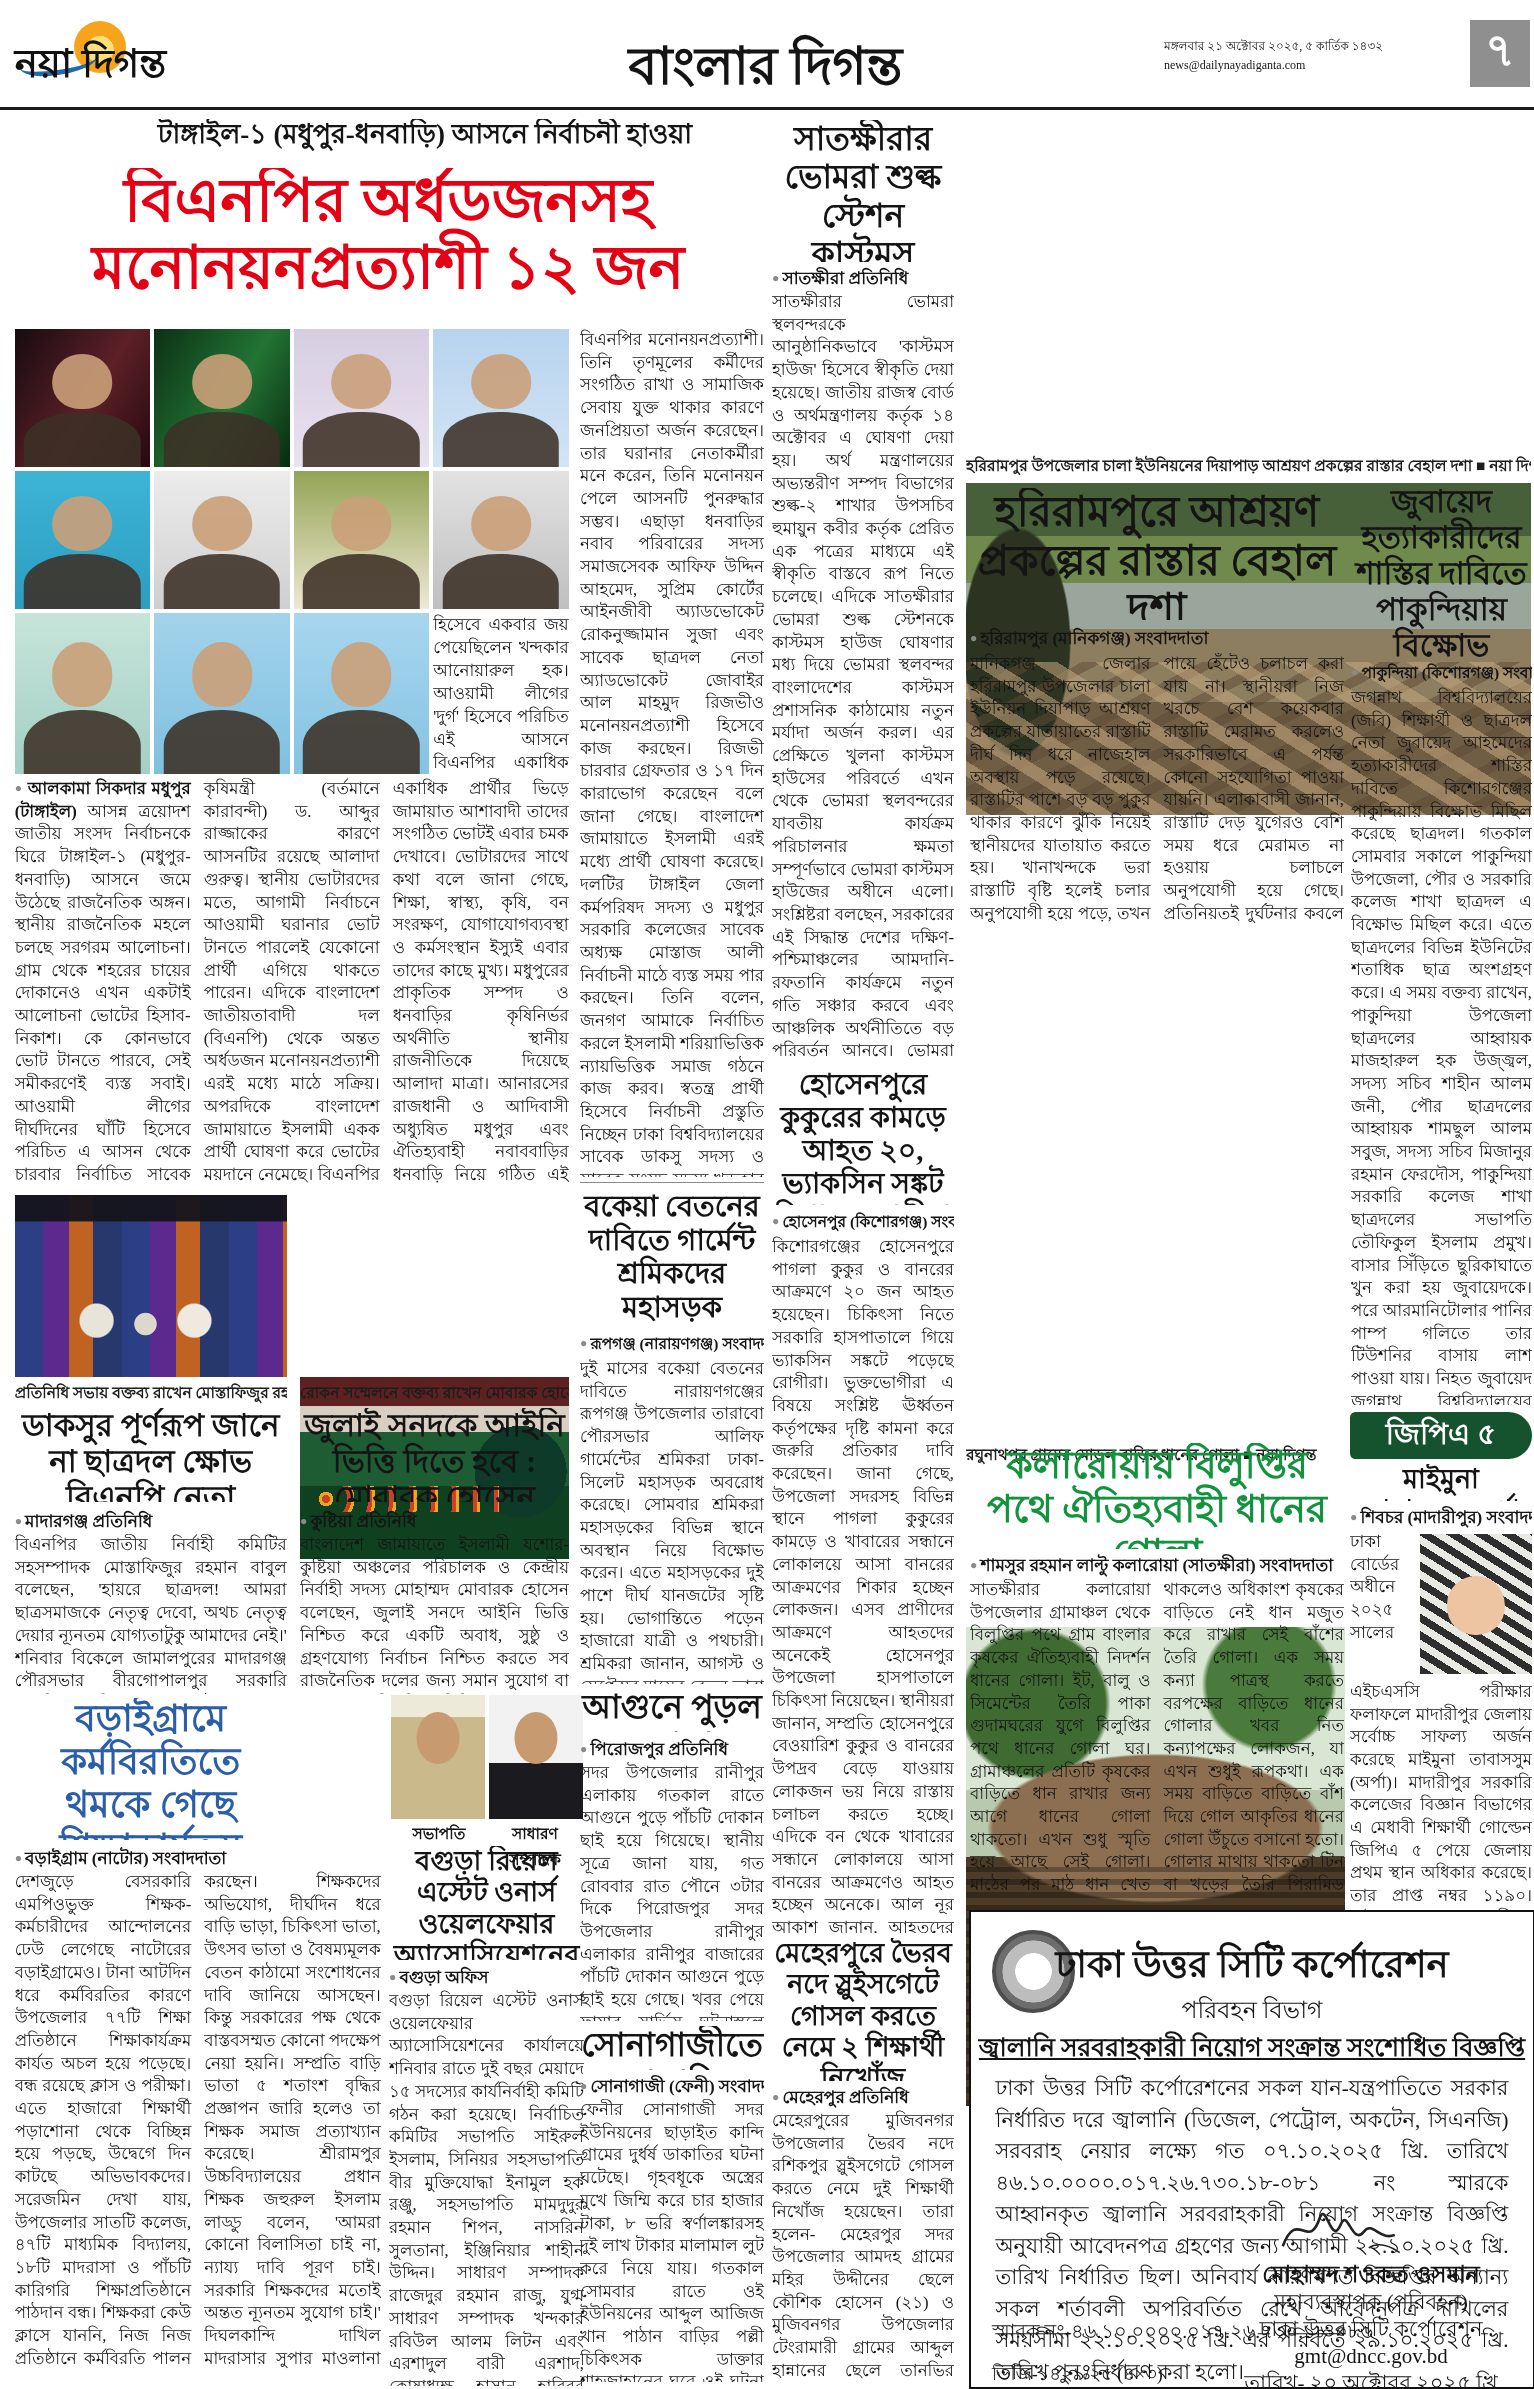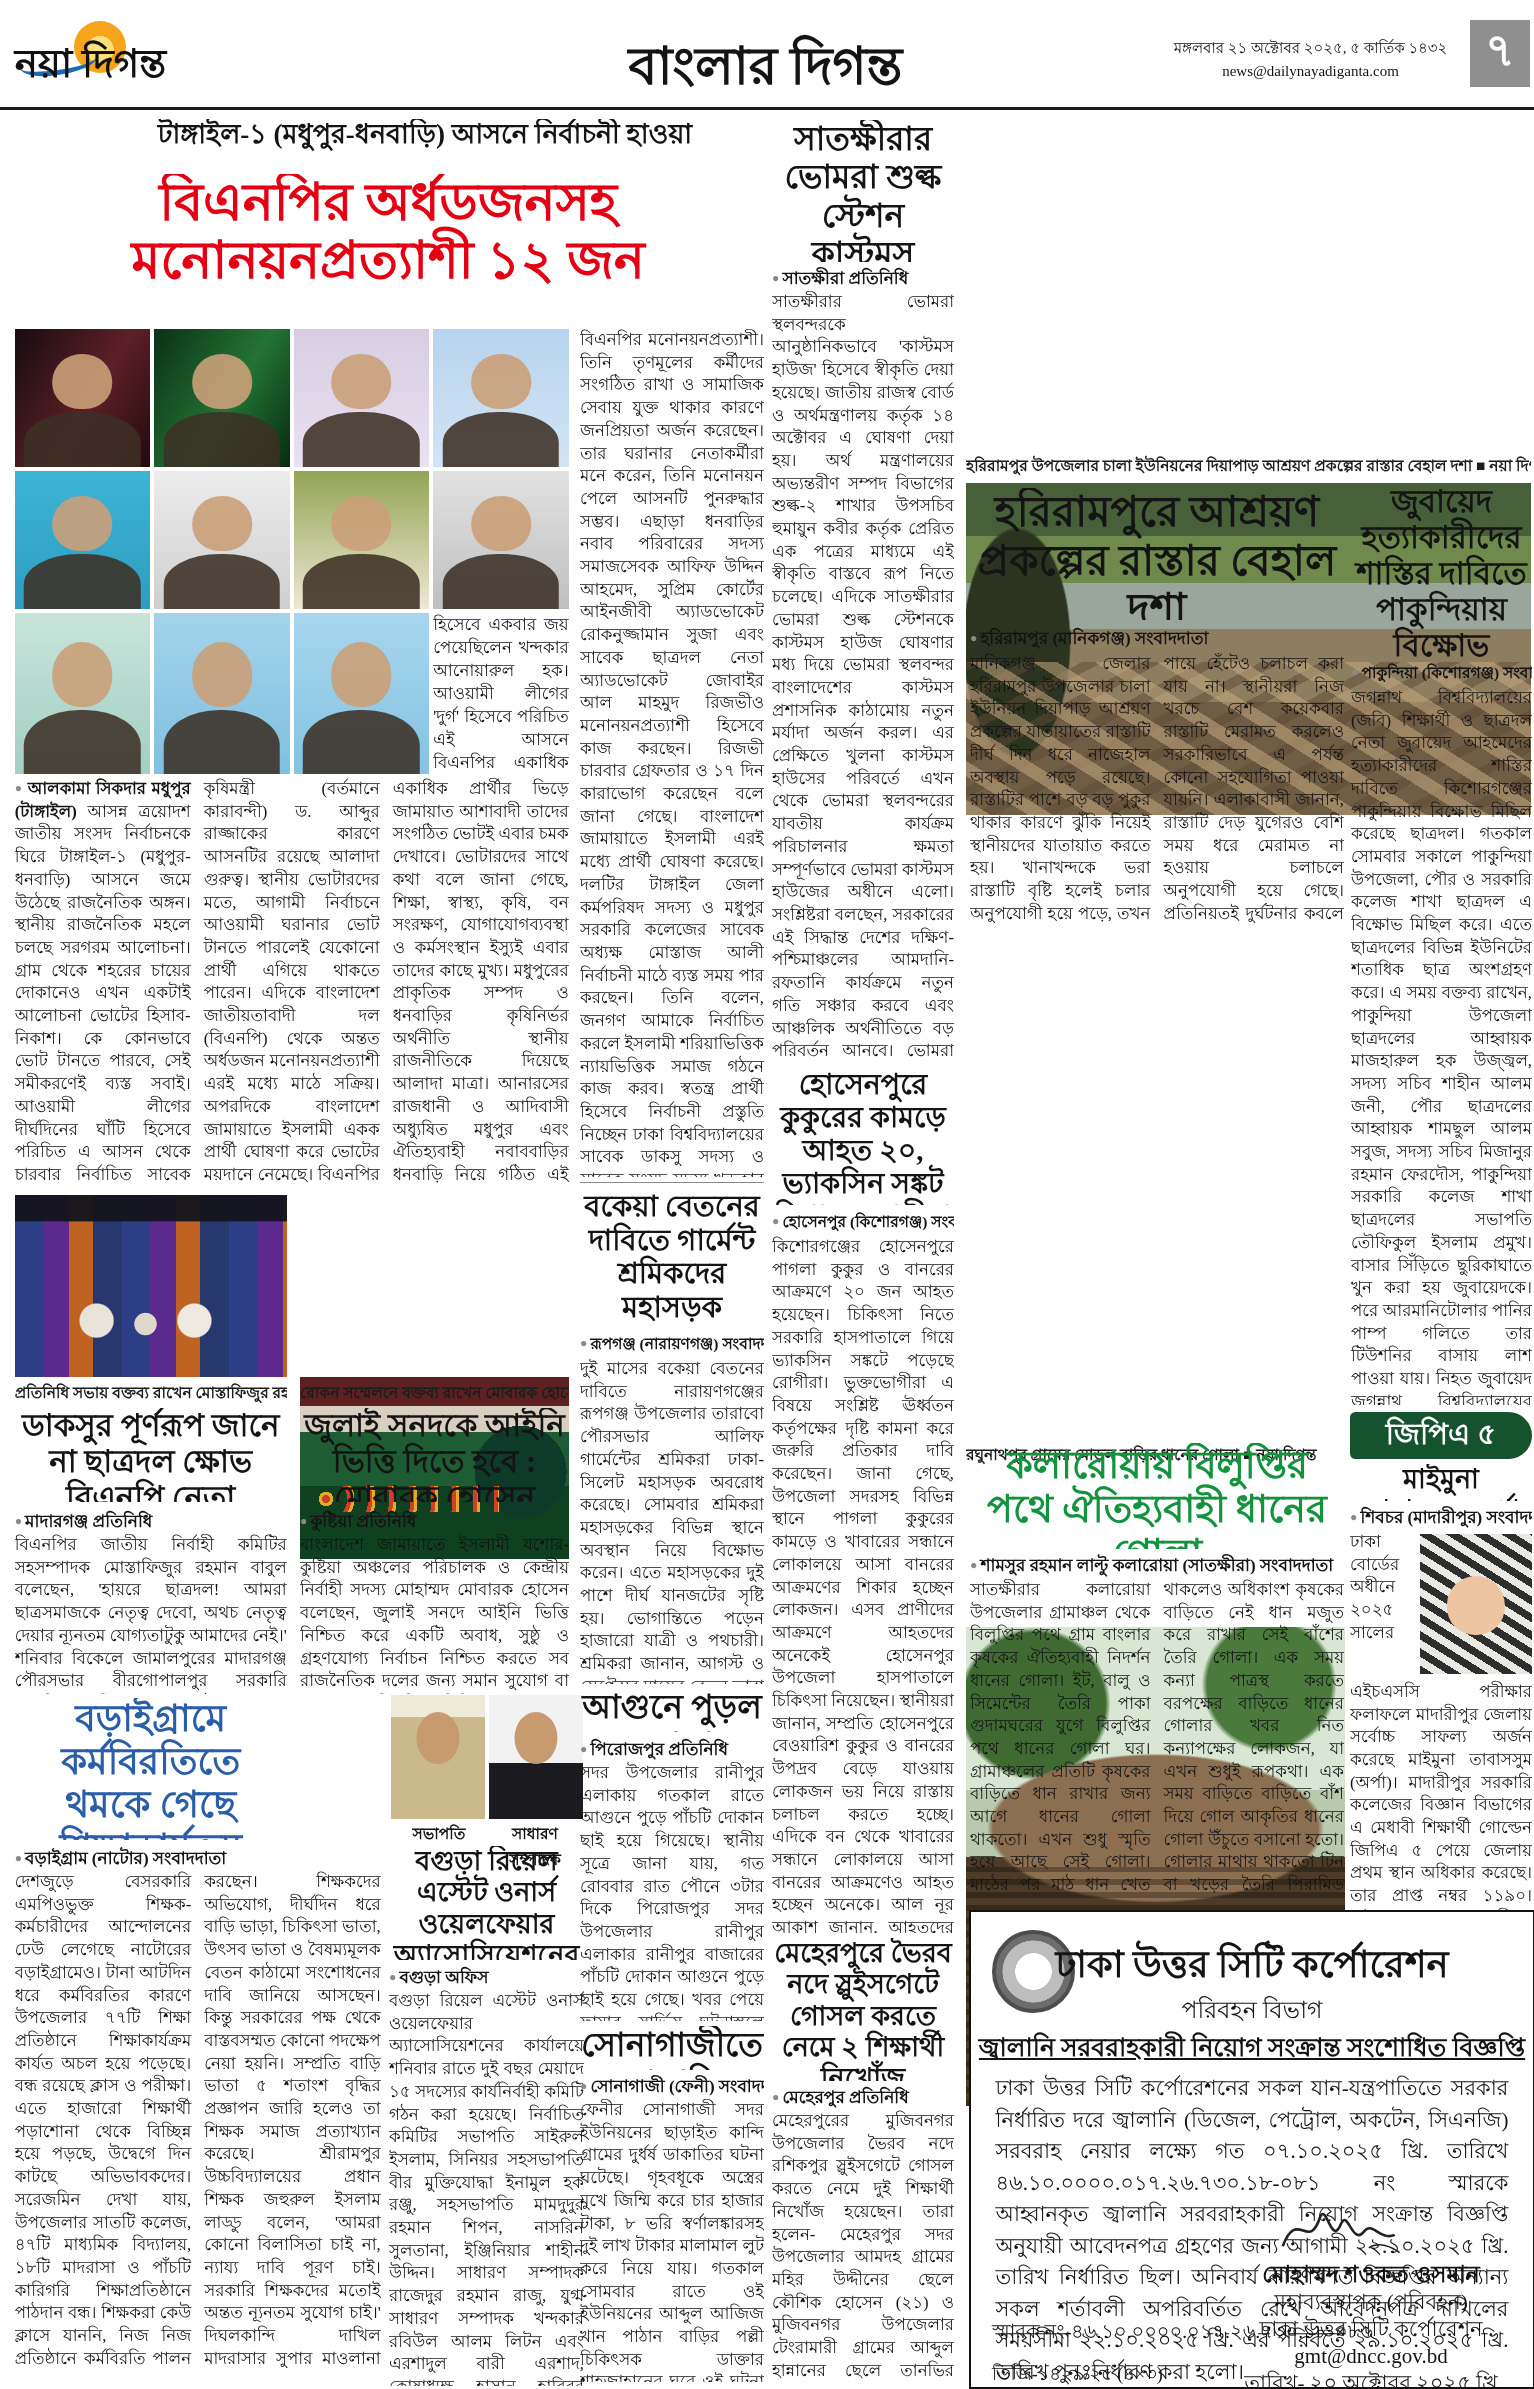--- a/index.html
+++ b/index.html
@@ -23,21 +23,21 @@
   .photo{position:relative;overflow:hidden;}
   .rule{border-top:1.6px solid #8a8a8a;}
   
   .header-bar{left:0;top:0;width:1535px;height:107px;background:#fff;border-bottom:3.3px solid #1b1b1b;padding-left:24px;}
   .masthead{left:14.7px;top:21px;width:220px;height:77px;}
   .sun{position:absolute;left:59px;top:0;width:52px;height:52px;border-radius:50%;
        background:radial-gradient(circle at 50% 55%,#fbe07a 0 35%,#f6a41c 36% 75%,rgba(246,164,28,0) 76%);}
   .swoosh{position:absolute;left:4.9px;top:28px;width:78px;height:21px;border-bottom:5.7px solid #1c6ab3;border-radius:0 0 60% 40%;transform:rotate(-6deg);}
   .masthead-text{position:absolute;left:0;bottom:0;width:220px;font-size:39px;font-weight:bold;color:#101010;}
   .section-title{left:562px;top:26px;width:407px;font-size:52px;font-weight:bold;text-align:center;}
-  .date-block{left:1164px;top:37px;width:293px;font-size:15px;text-align:center;line-height:1.55;}
+  .date-block{left:1164px;top:37px;width:293px;font-size:12px;text-align:left;line-height:1.55;}
   .page-box{left:1470px;top:19.5px;width:60px;height:67px;background:#8f8f8f;color:#fff;font-size:46px;font-weight:bold;
             display:flex;align-items:center;justify-content:center;}
   
   .grid{left:14.7px;top:329px;width:554px;height:445px;display:grid;grid-template-columns:repeat(4,1fr);
         grid-template-rows:138px 138px 161px;gap:4.1px;}
   .portrait{position:relative;overflow:hidden;}
   .portrait::before{content:"";position:absolute;left:50%;top:18%;width:44%;height:40%;transform:translateX(-50%);
         border-radius:50% 50% 46% 46%;background:#caa079;opacity:.9;}
   .portrait::after{content:"";position:absolute;left:50%;bottom:-6%;width:86%;height:46%;transform:translateX(-50%);
         border-radius:48% 48% 0 0;background:#3c3026;opacity:.88;}
@@ -118,21 +118,21 @@
   </div>
   <div class="abs section-title">বাংলার দিগন্ত</div>
   <div class="abs date-block">
     <div>মঙ্গলবার ২১ অক্টোবর ২০২৫, ৫ কার্তিক ১৪৩২</div>
     <div>news@dailynayadiganta.com</div>
   </div>
   <div class="abs page-box">৭</div>
 </div>
 
 <div class="abs hl" style="left:75px;top:119px;width:700px;height:47px;font-size:27px;">টাঙ্গাইল-১ (মধুপুর-ধনবাড়ি) আসনে নির্বাচনী হাওয়া</div>
-<div class="abs hl hl-red" style="left:14.7px;top:174px;width:747px;height:164px;font-size:52px;line-height:1.12;">বিএনপির অর্ধডজনসহ
+<div class="abs hl hl-red" style="left:14.7px;top:168px;width:747px;height:164px;font-size:60px;line-height:1.12;">বিএনপির অর্ধডজনসহ
 মনোনয়নপ্রত্যাশী ১২ জন</div>
 
 <div class="abs grid">
   <div class="portrait p1"></div>
   <div class="portrait p2"></div>
   <div class="portrait p3"></div>
   <div class="portrait p4"></div>
   <div class="portrait p5"></div>
   <div class="portrait p6"></div>
   <div class="portrait p7"></div>

